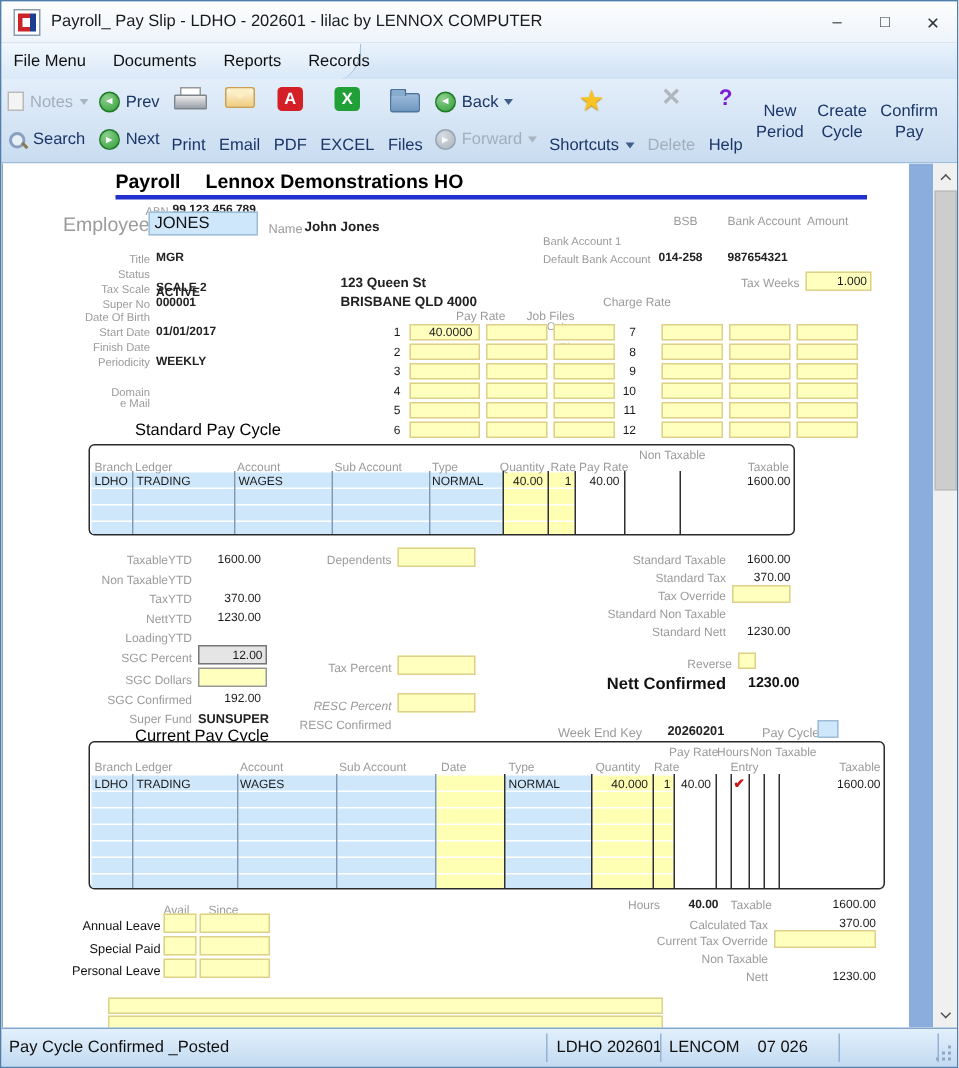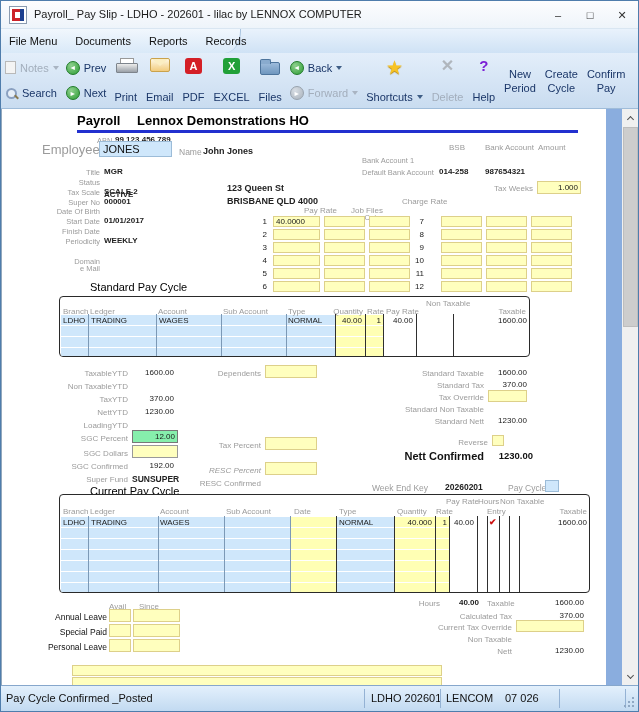--- a/index.html
+++ b/index.html
@@ -258,21 +258,21 @@
       <div class="A f9 W6" style="left:225px;top:87px;">BRISBANE QLD 4000</div>
 
       <div class="A G f8 R" style="left:474px;top:75px;width:57px;">Tax Weeks</div>
       <div class="A YF R f8" style="left:535px;top:72px;width:44px;height:13px;line-height:11px;padding-right:2px;">1.000</div>
       <div class="A G f8" style="left:400px;top:88px;">Charge Rate</div>
 
       <div class="A G f8" style="left:302px;top:97px;">Pay Rate</div>
       <div class="A G f8" style="left:349px;top:97px;">Job Files</div>
 
       <div class="A f8 R" style="left:243px;top:108px;width:22px;">1</div>
-      <div class="A YF R f8" style="left:271px;top:107px;width:47px;height:11px;line-height:9px;padding-right:14px;">40.0000</div>
+      <div class="A YF R f8" style="left:271px;top:107px;width:47px;height:11px;line-height:9px;padding-right:4px;">40.0000</div>
       <div class="A YF" style="left:322px;top:107px;width:41px;height:11px;"></div>
       <div class="A YF" style="left:367px;top:107px;width:41px;height:11px;"></div>
       <div class="A f8 R" style="left:243px;top:121px;width:22px;">2</div>
       <div class="A YF" style="left:271px;top:120px;width:47px;height:11px;"></div>
       <div class="A YF" style="left:322px;top:120px;width:41px;height:11px;"></div>
       <div class="A YF" style="left:367px;top:120px;width:41px;height:11px;"></div>
       <div class="A f8 R" style="left:243px;top:134px;width:22px;">3</div>
       <div class="A YF" style="left:271px;top:133px;width:47px;height:11px;"></div>
       <div class="A YF" style="left:322px;top:133px;width:41px;height:11px;"></div>
       <div class="A YF" style="left:367px;top:133px;width:41px;height:11px;"></div>
@@ -357,21 +357,21 @@
 
       <div class="A G f8 R" style="left:36px;top:260px;width:90px;">TaxableYTD</div>
       <div class="A f8 R" style="left:130px;top:259px;width:42px;">1600.00</div>
       <div class="A G f8 R" style="left:36px;top:273px;width:90px;">Non TaxableYTD</div>
       <div class="A G f8 R" style="left:36px;top:286px;width:90px;">TaxYTD</div>
       <div class="A f8 R" style="left:130px;top:285px;width:42px;">370.00</div>
       <div class="A G f8 R" style="left:36px;top:299px;width:90px;">NettYTD</div>
       <div class="A f8 R" style="left:130px;top:298px;width:42px;">1230.00</div>
       <div class="A G f8 R" style="left:36px;top:312px;width:90px;">LoadingYTD</div>
       <div class="A G f8 R" style="left:36px;top:325px;width:90px;">SGC Percent</div>
-      <div class="A R f8" style="left:130px;top:321px;width:46px;height:13px;line-height:11px;padding-right:2px;background:#86efac;border:1px solid #777;">12.00</div>
+      <div class="A R f8" style="left:130px;top:321px;width:46px;height:13px;line-height:11px;padding-right:2px;background:#e5e5e5;border:1px solid #777;">12.00</div>
       <div class="A G f8 R" style="left:36px;top:340px;width:90px;">SGC Dollars</div>
       <div class="A" style="left:130px;top:336px;width:46px;height:13px;background:#ffffbe;border:1px solid #999;"></div>
       <div class="A G f8 R" style="left:36px;top:353px;width:90px;">SGC Confirmed</div>
       <div class="A f8 R" style="left:130px;top:352px;width:42px;">192.00</div>
       <div class="A G f8 R" style="left:36px;top:366px;width:90px;">Super Fund</div>
       <div class="A f85 W6" style="left:130px;top:365px;">SUNSUPER</div>
 
       <div class="A G f8 R" style="left:178px;top:260px;width:81px;">Dependents</div>
       <div class="A YF" style="left:263px;top:256px;width:52px;height:13px;"></div>
       <div class="A G f8 R" style="left:178px;top:332px;width:81px;">Tax Percent</div>

